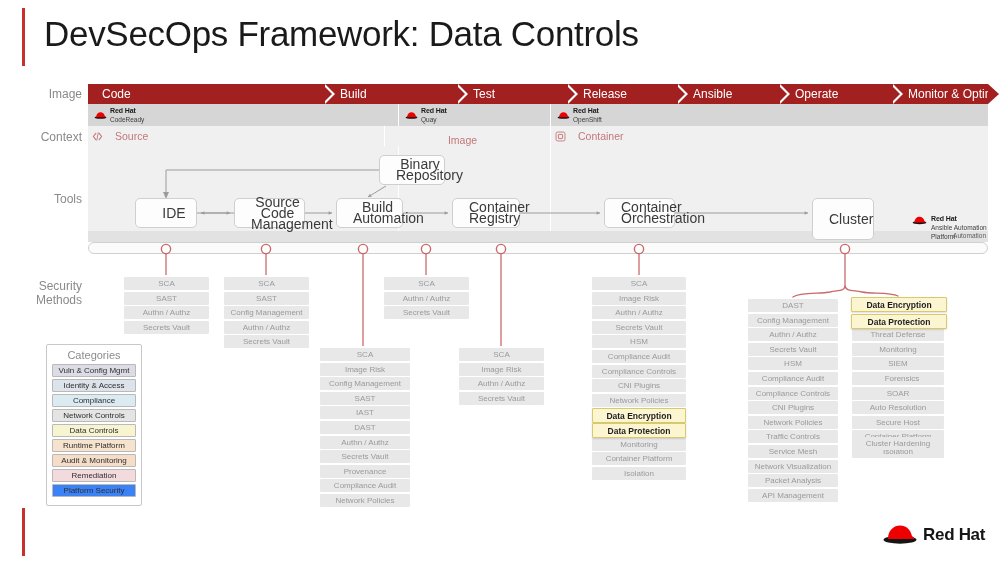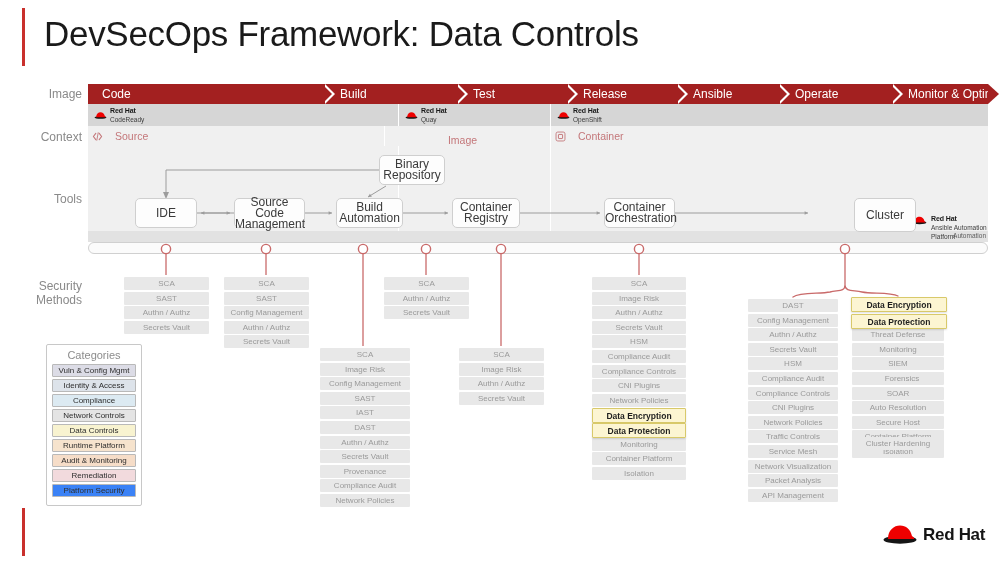--- a/index.html
+++ b/index.html
@@ -79,21 +79,21 @@
     background: #e2e2e2;
   }
   .auto-bar .t { position: absolute; right: 2px; top: 1px; font-size: 6.5px; color: #5c5c5c; }
   .auto-pill {
     position: absolute; left: 88px; top: 242px; width: 900px; height: 12px;
     border: 1px solid #d0d0d0; border-radius: 6px; background: #fbfbfb;
   }
   .tool-box {
     position: absolute; background: #fdfdfd; border: 1px solid #cfcfcf;
     border-radius: 5px; display: flex; align-items: center; justify-content: center;
-    text-align: center; font-size: 12px; color: #3a3a3a; line-height: 11px;
+    text-align: center; font-size: 14px; color: #3a3a3a; line-height: 11px; padding-left: 16px;
   }
   .ansible-logo { position: absolute; left: 912px; top: 215px; display: flex; align-items: flex-start; }
 
   
   svg.overlay { position: absolute; left: 0; top: 0; width: 1000px; height: 566px; pointer-events: none; }
 
   
   .chip {
     position: absolute; height: 13px; background: #e8e8e8;
     display: flex; align-items: center; justify-content: center;
@@ -383,15 +383,15 @@
   </div>
 <div class="tool-box" style="left: 379px; top: 155px; width: 66px; height: 30px;">
     <div style="width: 100%; text-align: center;"><span>Binary</span><br><span>Repository</span></div>
   </div>
 <div class="tool-box" style="left: 452px; top: 198px; width: 68px; height: 30px;">
     <div style="width: 100%; text-align: center;"><span>Container</span><br><span>Registry</span></div>
   </div>
 <div class="tool-box" style="left: 604px; top: 198px; width: 71px; height: 30px;">
     <div style="width: 100%; text-align: center;"><span>Container</span><br><span>Orchestration</span></div>
   </div>
-<div class="tool-box" style="left: 854px; top: 198px; width: 62px; height: 34px;">
+<div class="tool-box" style="left: 812px; top: 198px; width: 62px; height: 42px;">
     <div style="width: 100%; text-align: center;"><span>Cluster</span></div>
   </div>
 
 </body></html>

